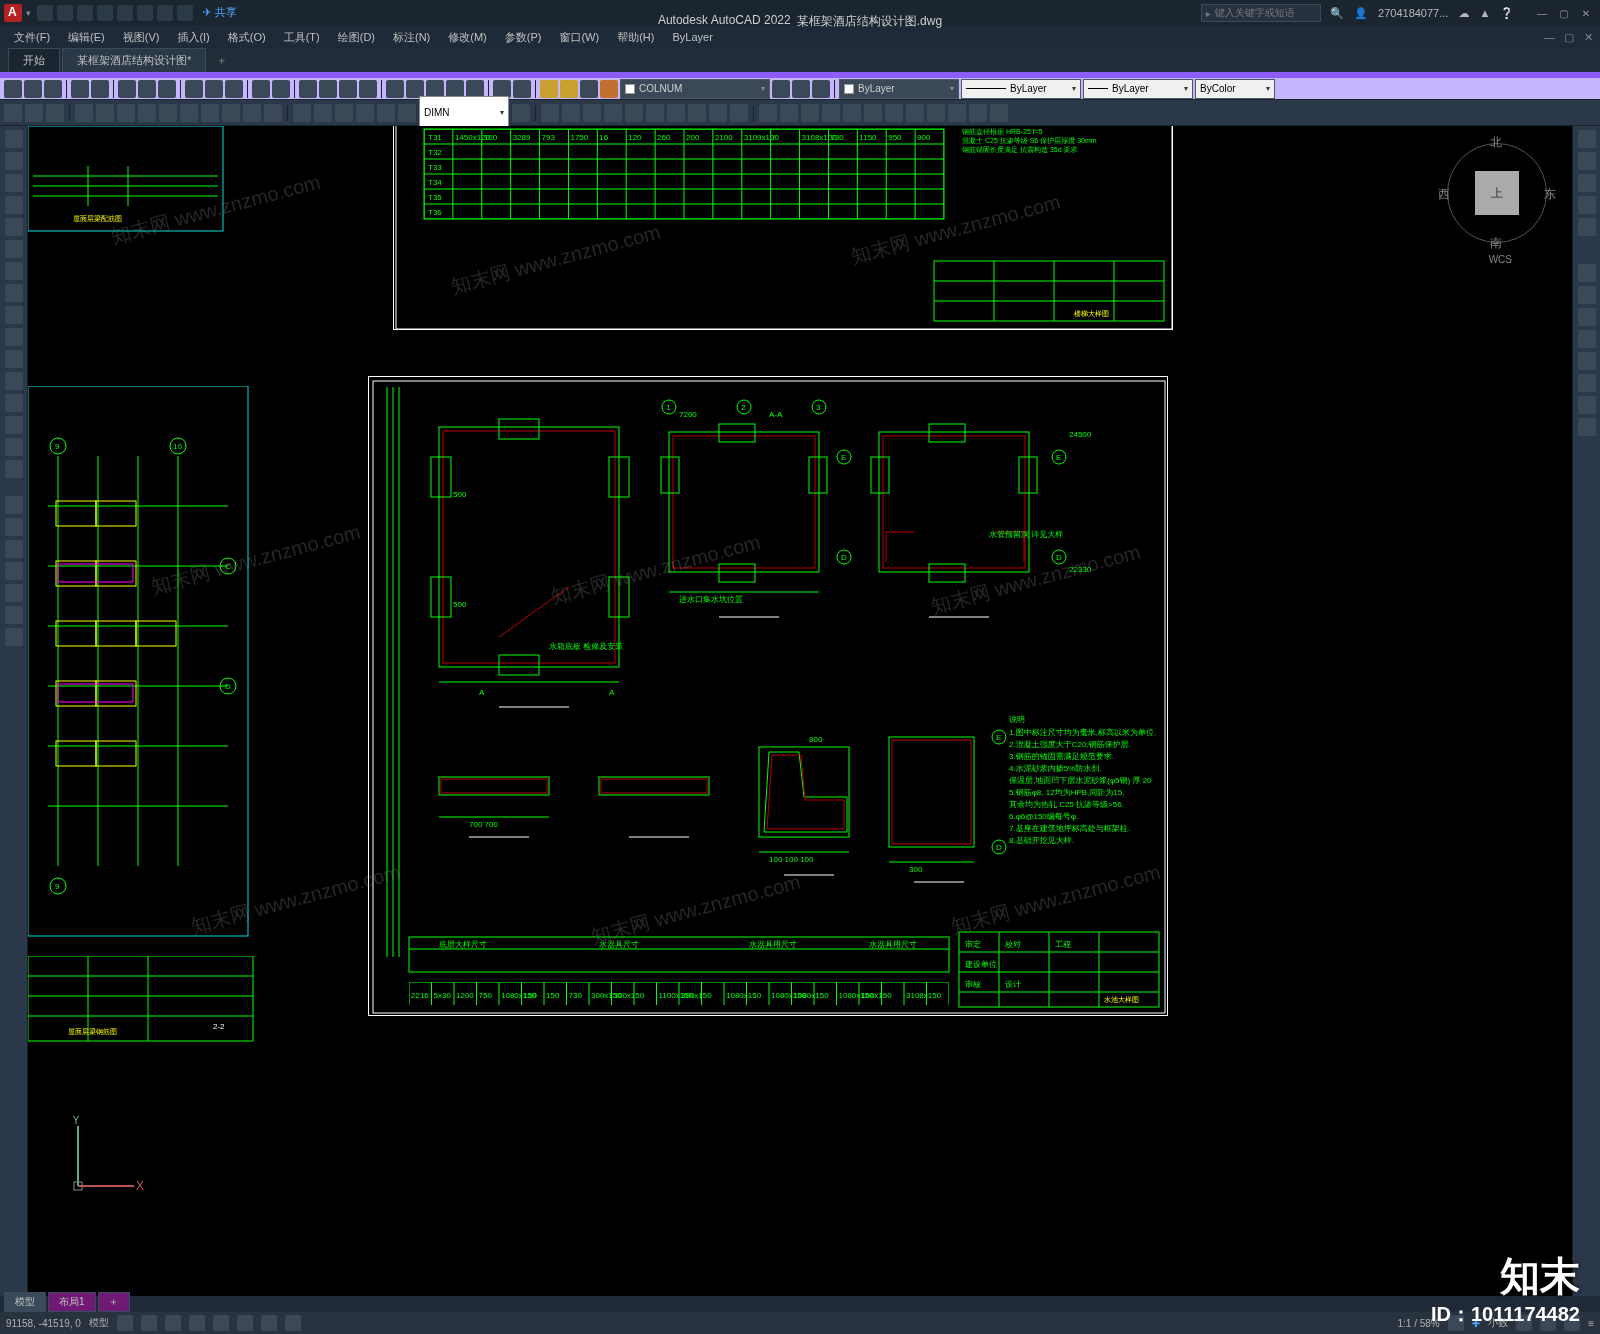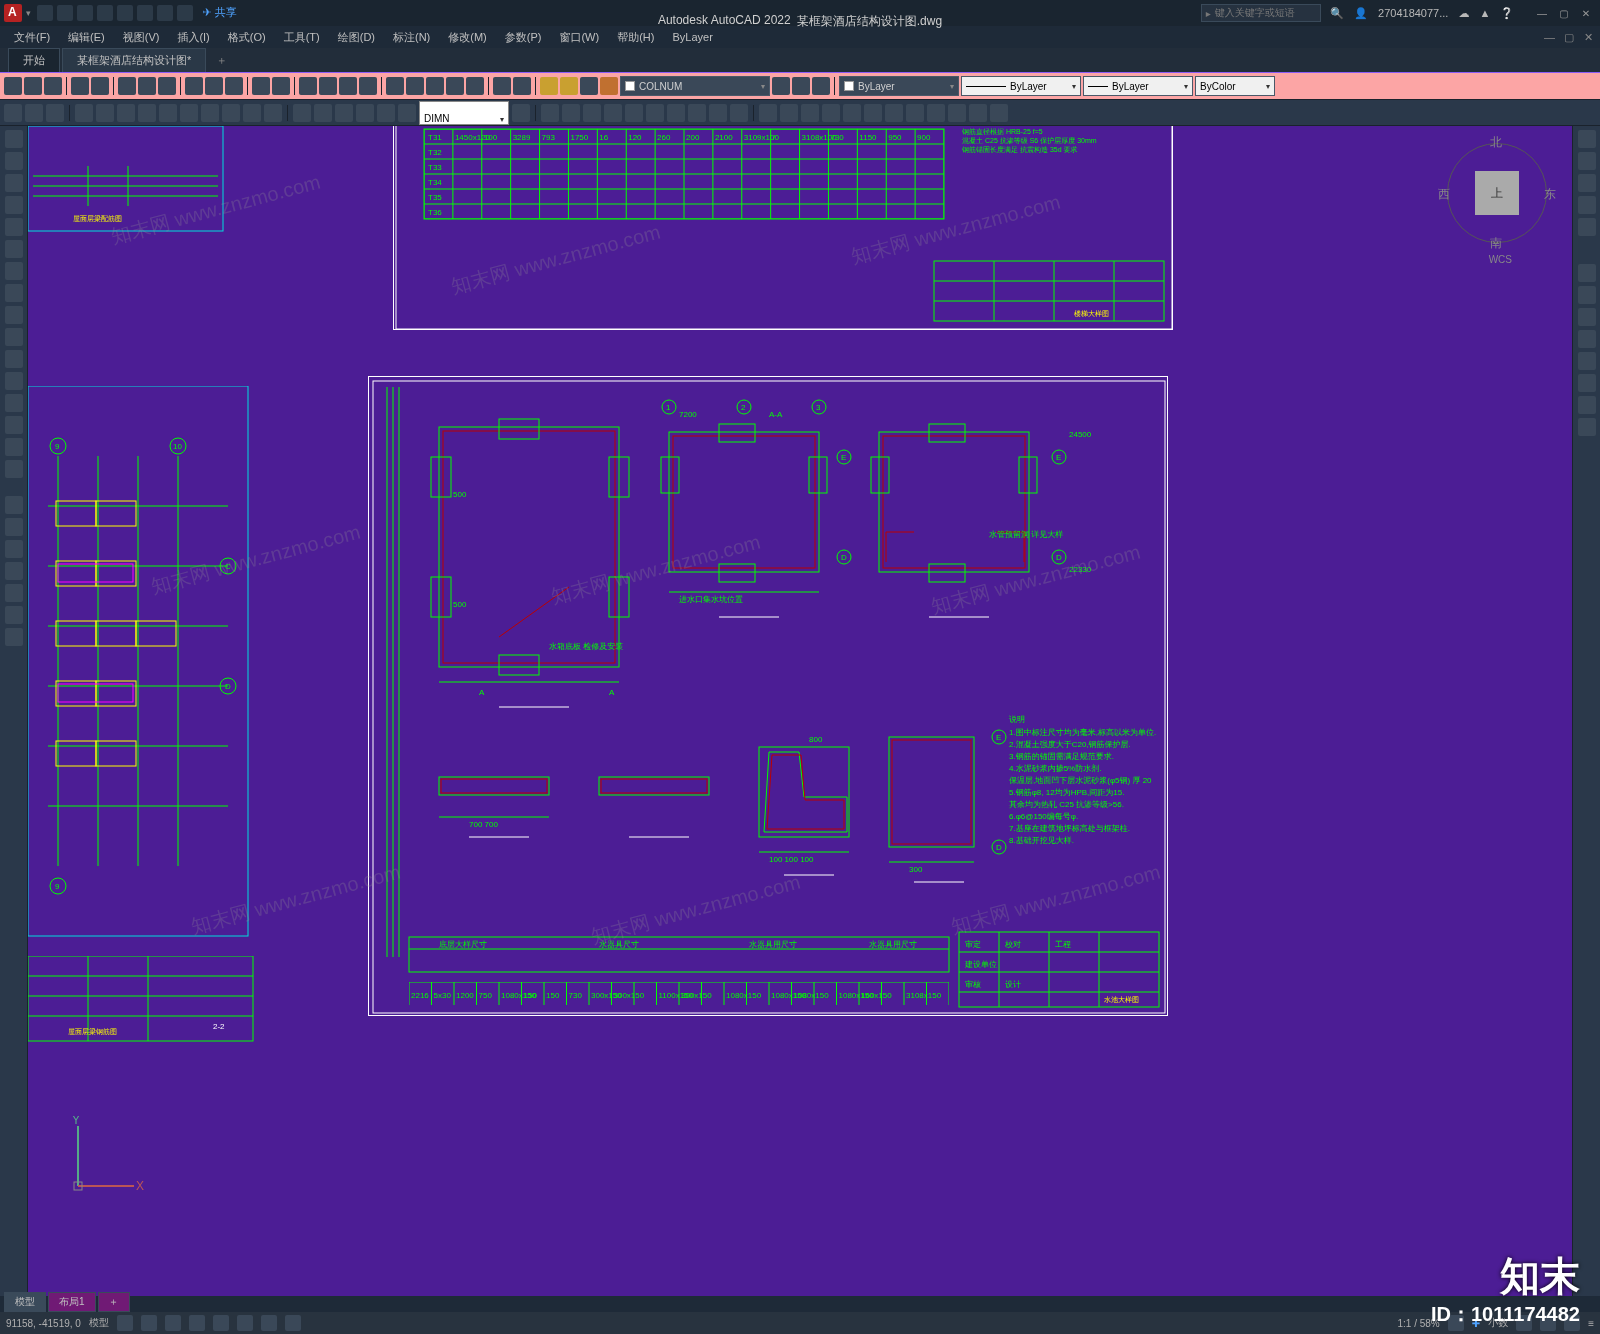--- a/index.html
+++ b/index.html
@@ -16,36 +16,36 @@
 .winbtns span{ width:20px; height:16px; display:flex; align-items:center; justify-content:center; color:#999; font-size:10px;}
 
 .menubar{ height:22px; background:#1e2a38; display:flex; align-items:center; padding:0 6px; gap:2px; font-size:11px; color:#c0c0c0;justify-content:space-between;}
 .menubar span{ padding:2px 8px; }
 
 .tabrow{ height:24px; background:#222d3a; display:flex; align-items:flex-end; padding-left:8px;}
 .tab{ padding:4px 14px; background:#1a2530; border-top:1px solid #3a4a5a; border-left:1px solid #3a4a5a; border-right:1px solid #3a4a5a; font-size:11px; color:#c0c0c0; margin-right:2px;}
 .tab.active{ background:#2a3847;}
 .plus{ padding:4px 8px; color:#888;}
 
-.ribbon{ height:28px; background:#fca5a5; border-top:1px solid #8b5cf6; border-bottom:1px solid #1a222c; display:flex; align-items:center; padding:0 4px; gap:2px;}
+.ribbon{ height:28px; background:#c4b5fd; border-top:6px solid #8b5cf6; border-bottom:1px solid #1a222c; display:flex; align-items:center; padding:0 4px; gap:2px;}
 .ribbon .ic, .ribbon2 .ic{ width:18px;height:18px;background:#3a4858;border-radius:2px;flex-shrink:0;}
 .ribbon .sep{ width:1px; height:18px; background:#1a222c; margin:0 2px;}
 .combo{ height:20px; background:#3a4858; border:1px solid #4a5868; color:#d0d0d0; font-size:10px; padding:0 4px; display:flex; align-items:center; gap:4px;}
 .combo .arr{ font-size:8px; color:#888;}
 
 .ribbon2{ height:26px; background:#2a384a; border-bottom:1px solid #1a222c; display:flex; align-items:center; padding:0 4px; gap:3px;}
-.ribbon2 .combo2{ height:24px; background:#fff; color:#000; border:1px solid #888; font-size:10px; padding:0 4px; display:flex; align-items:flex-end; min-width:50px;}
+.ribbon2 .combo2{ height:34px; background:#fff; color:#000; border:1px solid #888; font-size:10px; padding:0 4px; display:flex; align-items:center; min-width:50px;}
 
 .workspace{ position:absolute; left:0; right:0; top:126px; bottom:38px; display:flex;}
 .left-tools{ width:28px; background:#2a384a; border-right:1px solid #1a222c; display:flex; flex-direction:column; gap:4px; padding:4px 0; align-items:center;}
 .left-tools .ic{ width:18px; height:18px; background:#3a4858; border-radius:2px;}
 .right-tools{ width:28px; background:#2a384a; border-left:1px solid #1a222c; display:flex; flex-direction:column; gap:4px; padding:4px 0; align-items:center;}
 .right-tools .ic{ width:18px; height:18px; background:#3a4858; border-radius:2px;}
 
-.canvas{ flex:1; background:#4c1d95; position:relative; overflow:hidden;}
+.canvas{ flex:1; background:#000000; position:relative; overflow:hidden;}
 .vcube{ position:absolute; right:20px; top:12px; width:110px; height:110px; }
 .vcube .ring{ width:100px; height:100px; border:1px solid #555; border-radius:50%; position:absolute; left:5px; top:5px;}
 .vcube .face{ width:44px; height:44px; background:#aaa; position:absolute; left:33px; top:33px; display:flex;align-items:center;justify-content:center;color:#333;font-size:12px;}
 .vcube .dir{ position:absolute; color:#888; font-size:12px;}
 .wcs{ position:absolute; right:60px; top:128px; color:#888; font-size:10px;}
 
 
 .sheet{ position:absolute; border:1px solid #fff; }
 .gline{ stroke:#0f0; stroke-width:1; fill:none;}
 .rline{ stroke:#b00; stroke-width:1; fill:none;}

